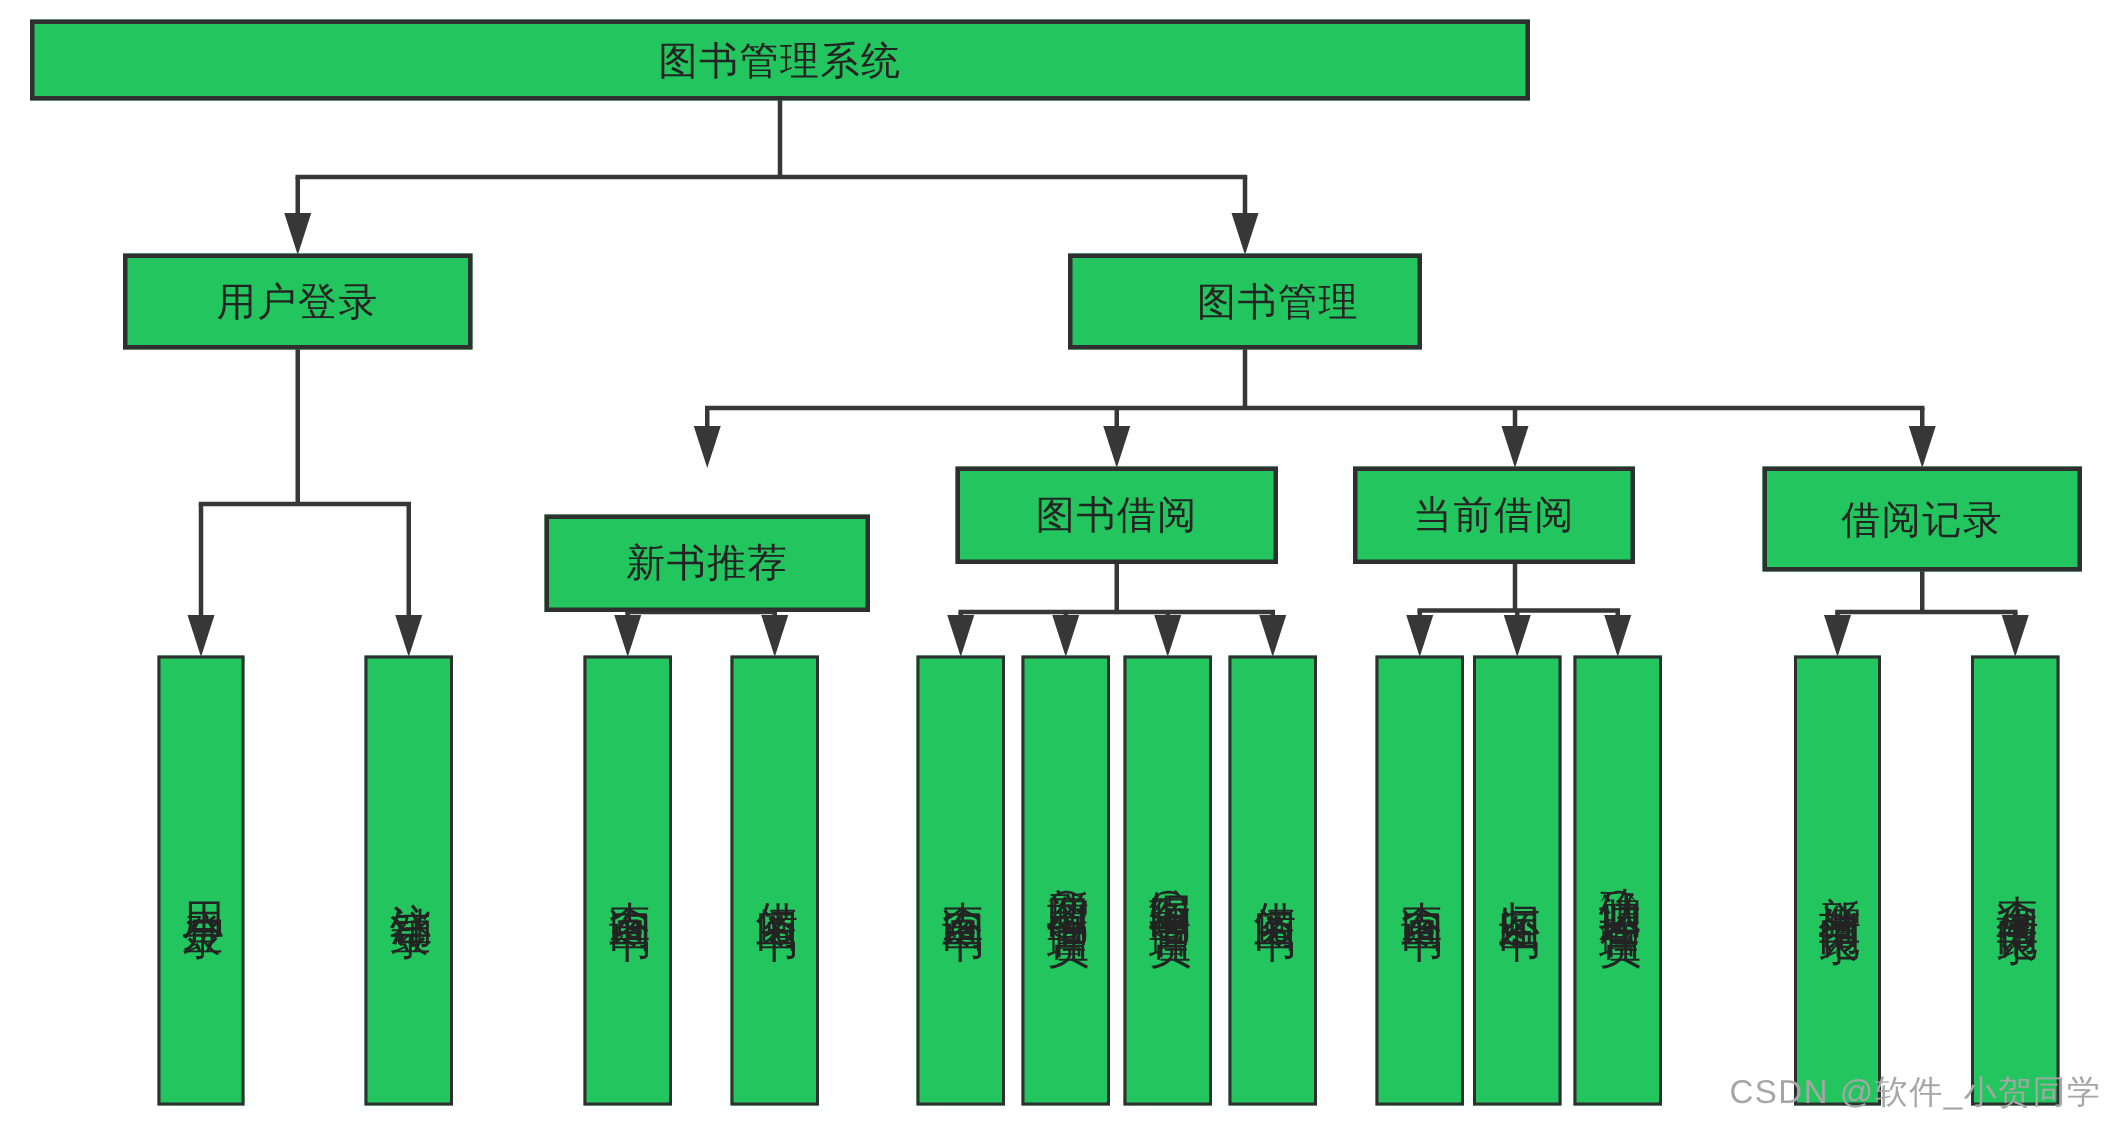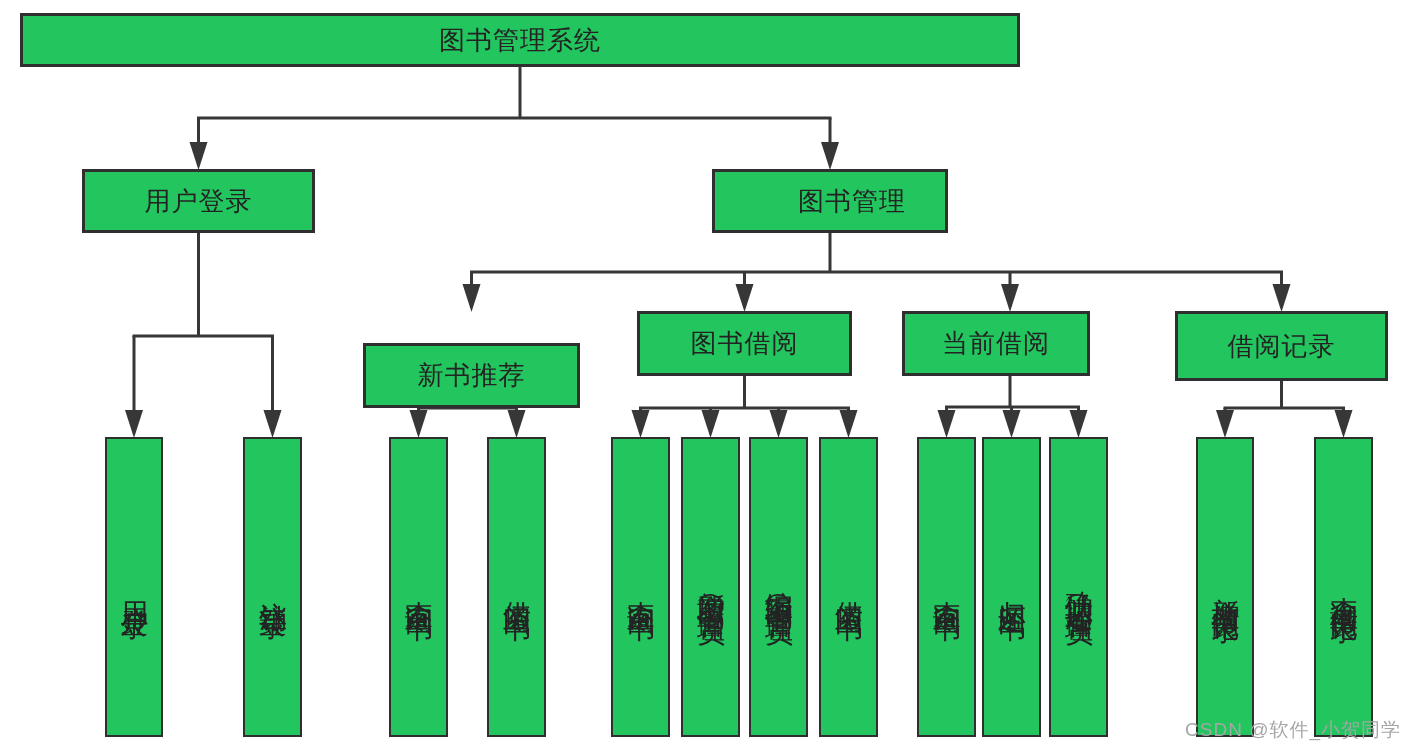--- a/index.html
+++ b/index.html
@@ -21,21 +21,21 @@
   .node.horizontal .label{
     font-size:26px; letter-spacing:1px; white-space:nowrap;
   }
   .node.vertical{border-width:2.5px;}
   .node.vertical .label{
     writing-mode:vertical-rl; text-orientation:mixed;
     font-size:28px; letter-spacing:4px; line-height:1;
   }
   #watermark{
     position:absolute; right:4px; bottom:4px;
-    font-size:19px; color:var(--wm); letter-spacing:1px;
+    font-size:22px; color:var(--wm); letter-spacing:1px;
     white-space:nowrap; z-index:5;
   }
 </style>
 </head>
 <body>
 
 <div id="stage">
   <svg id="edges" xmlns="http://www.w3.org/2000/svg" viewBox="0 0 1405 747">
       <g>
         <line x1="520" y1="65" x2="520" y2="118" stroke="#373737" stroke-width="3"></line>

